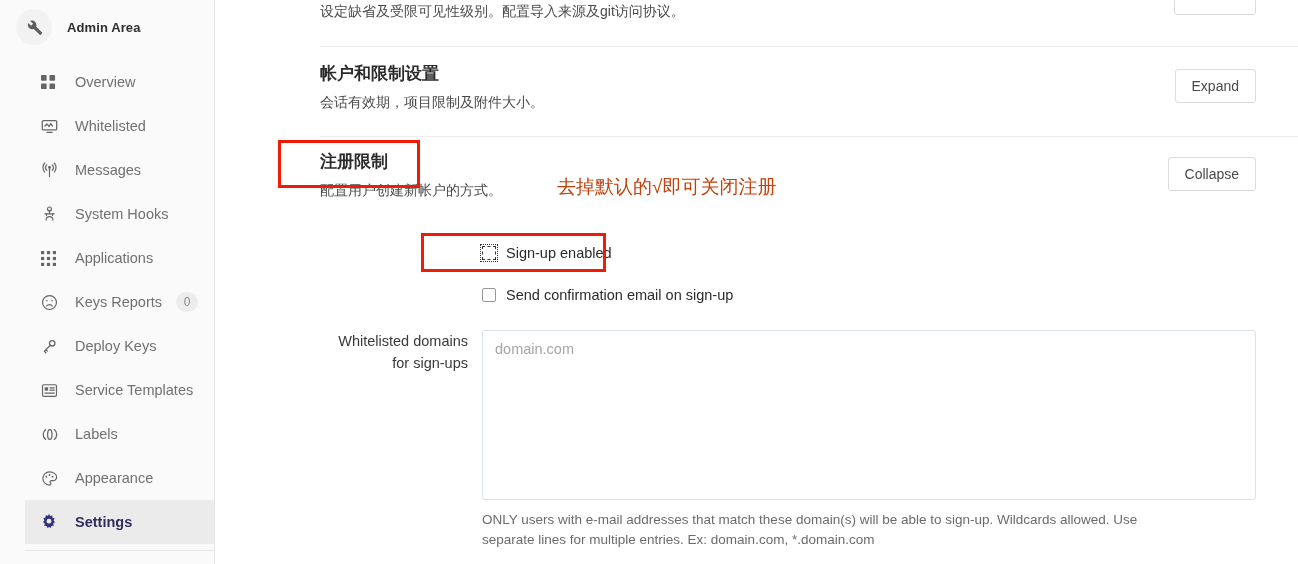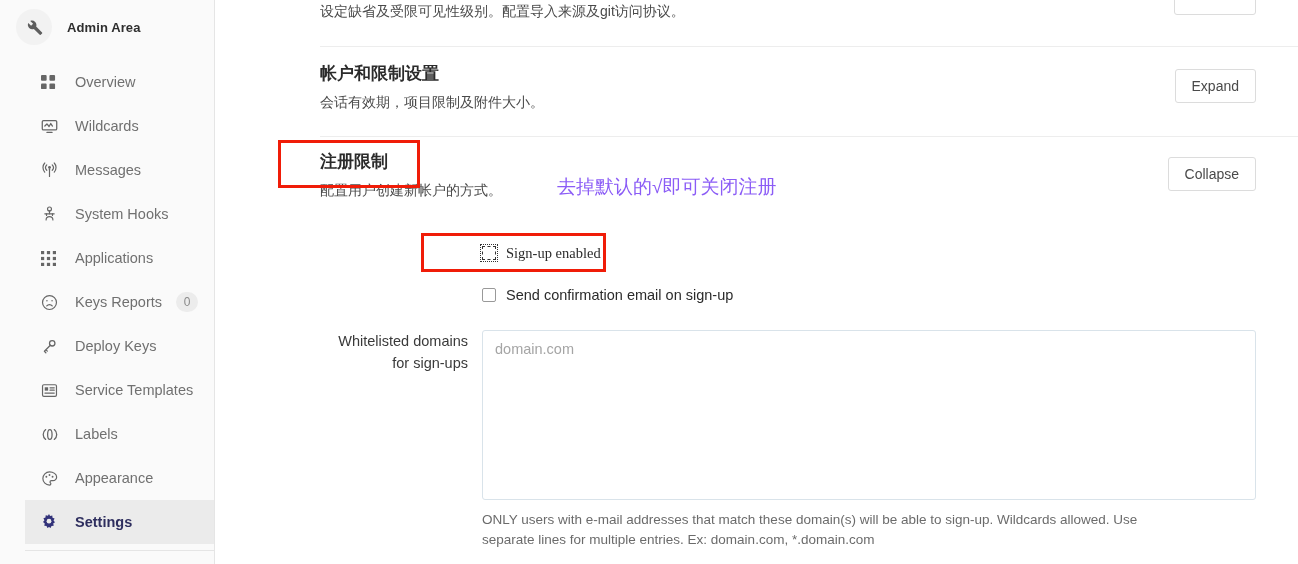--- a/index.html
+++ b/index.html
@@ -249,21 +249,21 @@
 
   
   .anno-box {
     position: absolute;
     border: 3px solid #f01c08;
     pointer-events: none;
     z-index: 40;
   }
   .anno-text {
     position: absolute;
-    color: #8b5cf6;
+    color: #c2410c;
     font-size: 19px;
     line-height: 1;
     white-space: nowrap;
     z-index: 40;
     pointer-events: none;
   }
 </style>
 </head>
 <body>
 
@@ -295,21 +295,21 @@
       </a>
 
       <a class="nav-item">
         <span class="nav-icon">
           <svg width="17" height="17" viewBox="0 0 20 20" fill="none" stroke="currentColor" stroke-width="1.5">
             <rect x="1.5" y="3" width="17" height="11" rx="1.5"></rect>
             <path d="M4.5 9.5l2.5-2.5 2.5 3 2-3.5 2 3" stroke-linecap="round" stroke-linejoin="round"></path>
             <path d="M7 17h6" stroke-linecap="round"></path>
           </svg>
         </span>
-        <span class="nav-label">Wildcards</span>
+        <span class="nav-label">Whitelisted</span>
       </a>
 
       <a class="nav-item">
         <span class="nav-icon">
           <svg width="17" height="17" viewBox="0 0 20 20" fill="none" stroke="currentColor" stroke-width="1.4">
             <circle cx="10" cy="6.5" r="1.7" fill="currentColor" stroke="none"></circle>
             <path d="M6.8 3.3a4.6 4.6 0 000 6.4M13.2 3.3a4.6 4.6 0 010 6.4" stroke-linecap="round"></path>
             <path d="M4.4 1.2a7.8 7.8 0 000 10.6M15.6 1.2a7.8 7.8 0 010 10.6" stroke-linecap="round"></path>
             <path d="M10 8.5V17" stroke-linecap="round"></path>
           </svg>
@@ -441,21 +441,21 @@
     <div class="section" style="position:absolute; left:0; top:150px; width:1082px;">
       <div class="sec-head">
         <h2 class="sec-title">注册限制</h2>
         <p class="sec-sub">配置用户创建新帐户的方式。</p>
         <button class="sec-btn" style="top:7px;">Collapse</button>
       </div>
     </div>
 
     <div style="position:absolute; left:0; top:240px; width:1082px; padding:0 52px 0 94px;">
 
-      <div class="check-row" style="margin-left:162px;font-family:Liberation Serif, serif;">
+      <div class="check-row" style="margin-left:162px;">
         <span class="cbx focused"></span>
         <span class="check-label">Sign-up enabled</span>
       </div>
 
       <div class="check-row" style="margin-left:162px; margin-top:16px;">
         <span class="cbx"></span>
         <span class="check-label">Send confirmation email on sign-up</span>
       </div>
 
       <div class="form-row" style="margin-top:22px;">

